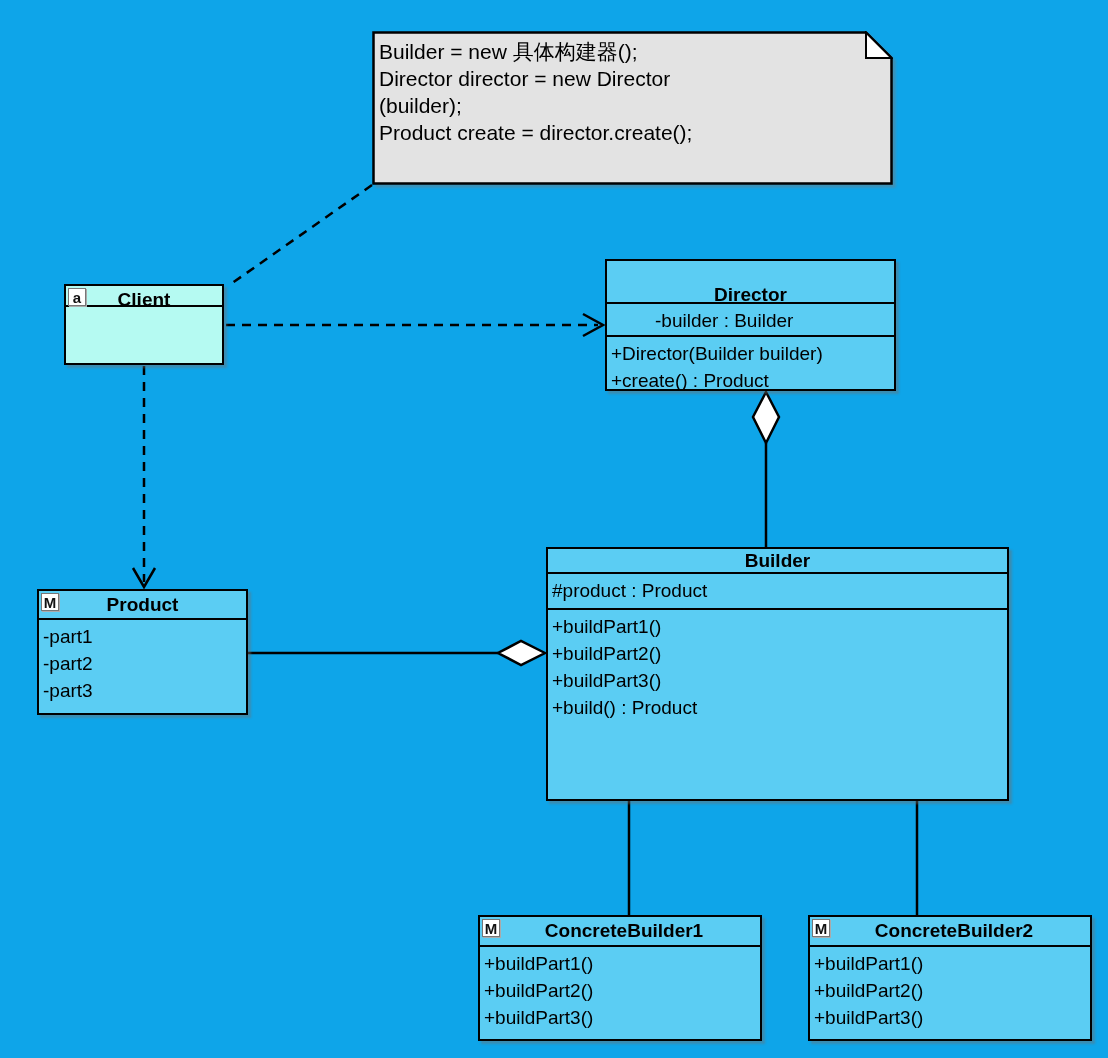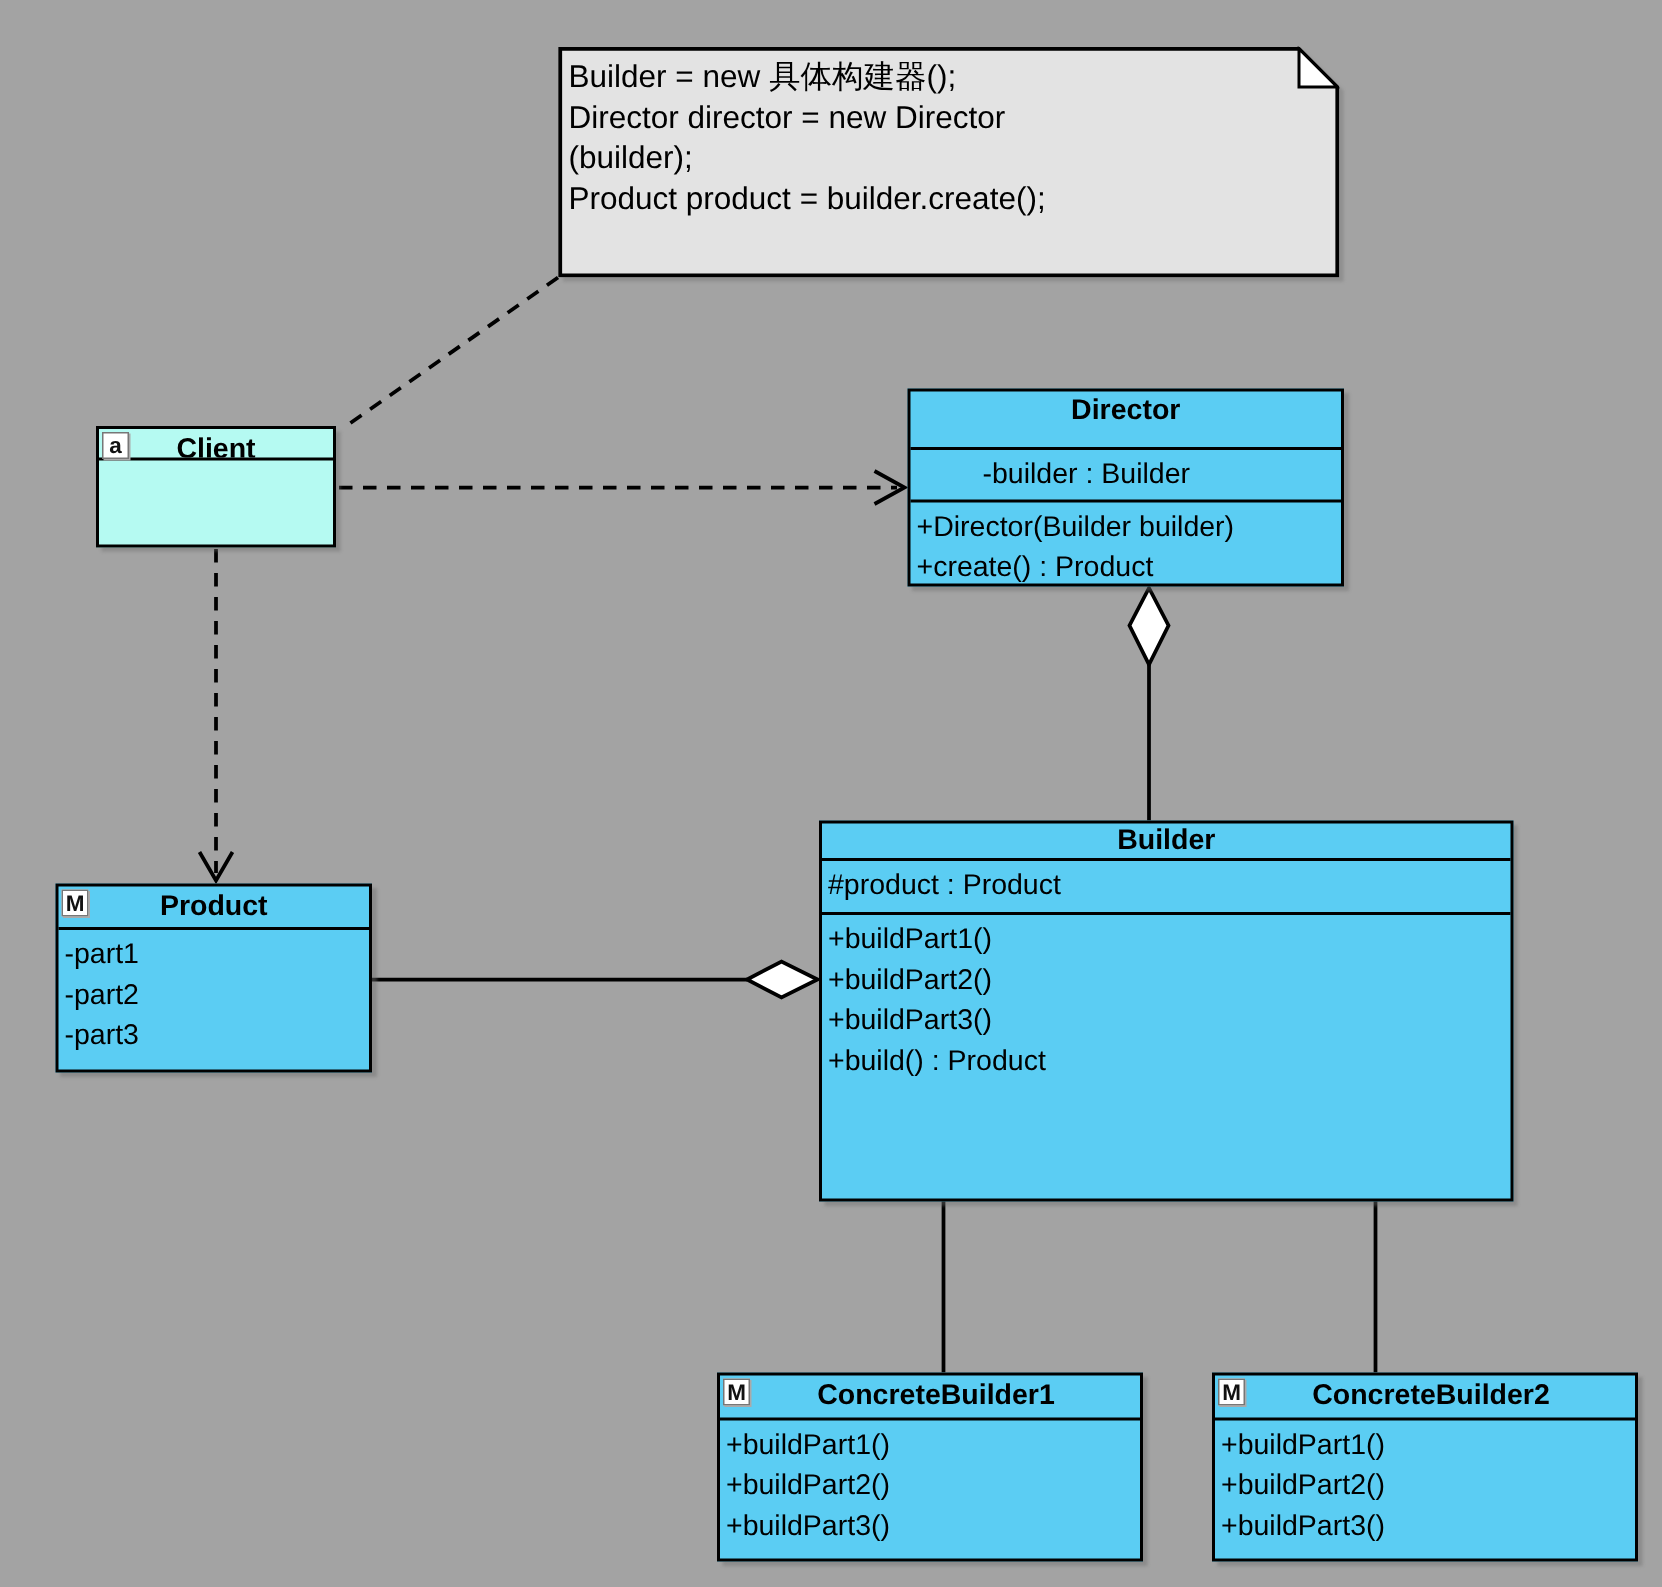--- a/index.html
+++ b/index.html
@@ -7,21 +7,21 @@
     --client-fill: #B5FAF2;
     --note-fill: #E3E3E3;
     --outline: #000000;
   }
   * { box-sizing: border-box; }
   body { margin: 0; background: #ffffff; }
   .canvas {
     position: relative;
     width: 1108px;
     height: 1058px;
-    background: #a3a3a3;
+    background: #0ea5e9;
     font-family: "Liberation Sans", sans-serif;
     overflow: hidden;
   }
   
   .wires {
     position: absolute; left: 0; top: 0; width: 1108px; height: 1058px;
     z-index: 1;
   }
   
   .uml-class {
@@ -51,21 +51,21 @@
     width: 18px; height: 18px;
     background: #fff;
     border: 1px solid #777;
     box-shadow: 1px 1px 0 #aaa;
     font-weight: bold; font-size: 15px; line-height: 17px;
     text-align: center; color: #111;
   }
   #client   { left: 64px;  top: 284px; width: 160px; height: 81px; background: var(--client-fill); }
   #client .title { height: 19px; line-height: 27px; }
   #director { left: 605px; top: 259px; width: 291px; height: 132px; }
-  #director .title { height: 37px; line-height: 25px; }
+  #director .title { height: 20px; line-height: 25px; margin-top: 21px; }
   #director .attrs { height: 36px; padding-left: 48px; }
   #product  { left: 37px;  top: 589px; width: 211px; height: 126px; }
   #product .title { height: 27px; line-height: 27px; }
   #builder  { left: 546px; top: 547px; width: 463px; height: 254px; }
   #builder .title { height: 23px; line-height: 23px; }
   #builder .attrs { height: 36px; }
   #concretebuilder1 { left: 478px; top: 915px; width: 284px; height: 126px; }
   #concretebuilder2 { left: 808px; top: 915px; width: 284px; height: 126px; }
   #concretebuilder1 .title, #concretebuilder2 .title { height: 28px; line-height: 28px; padding-left: 8px; }
   
@@ -125,21 +125,21 @@
 
   <div class="note">
     <svg width="521" height="154" viewBox="0 0 521 154" xmlns="http://www.w3.org/2000/svg">
       <path d="M1.5,1.5 L494,1.5 L519.5,27 L519.5,152.5 L1.5,152.5 Z" fill="var(--note-fill)" stroke="var(--outline)" stroke-width="2.5"></path>
       <path d="M494,1.5 L494,27 L519.5,27 Z" fill="#ffffff" stroke="var(--outline)" stroke-width="2"></path>
     </svg>
     <div class="note-text">
       <div class="note-line">Builder = new 具体构建器();</div>
       <div class="note-line">Director director = new Director</div>
       <div class="note-line">(builder);</div>
-      <div class="note-line">Product product = builder.create();</div>
+      <div class="note-line">Product create = director.create();</div>
     </div>
   </div>
 
   <div class="uml-class" id="client">
     <div class="stereo">a</div>
     <div class="title">Client</div>
     <div class="sec grow"></div>
   </div>
 
   <div class="uml-class" id="director">

